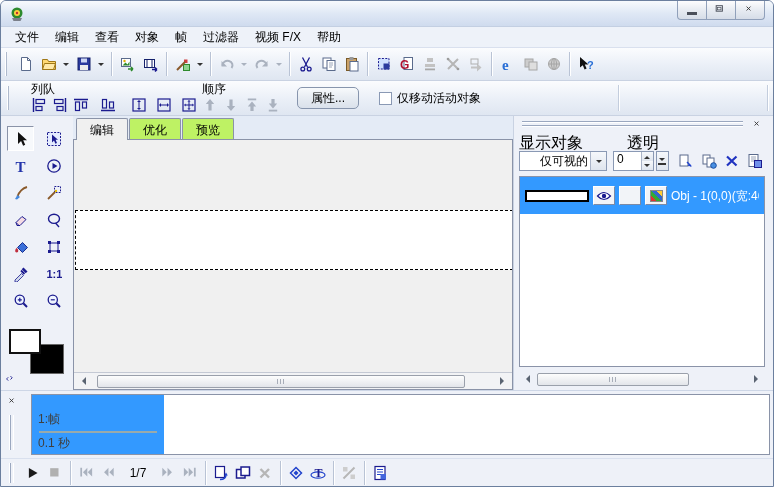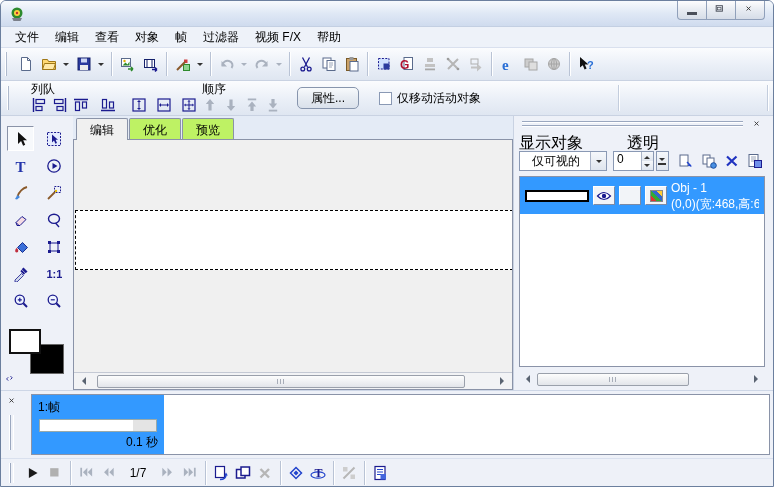--- a/index.html
+++ b/index.html
@@ -62,48 +62,48 @@
 .sb-thumb::after{content:"";position:absolute;left:50%;top:3px;bottom:3px;width:8px;transform:translateX(-50%);background:repeating-linear-gradient(90deg,#a7adb8 0 1px,transparent 1px 3px)}
 
 .rightpanel{width:260px;flex:none;background:#eef1f8;border-left:1px solid #c9d2e2;display:flex;flex-direction:column;padding:3px 8px 0 5px}
 .rp-head{height:13px;position:relative;flex:none;margin-bottom:1px}
 .rp-handle{position:absolute;left:3px;right:22px;top:1px;height:8px;background:linear-gradient(#9aa7bf,#9aa7bf) 0 1px/100% 1px no-repeat,linear-gradient(#fff,#fff) 0 2px/100% 1px no-repeat,linear-gradient(#9aa7bf,#9aa7bf) 0 5px/100% 1px no-repeat,linear-gradient(#fff,#fff) 0 6px/100% 1px no-repeat}
 .rp-close{position:absolute;right:0;top:0;width:14px;height:12px;display:flex;align-items:center;justify-content:center}
 .rp-labels{display:flex;height:16px;flex:none;font-size:16px}
 .rp-labels .l2{margin-left:44px}
 .rp-controls{display:flex;align-items:center;height:24px;flex:none}
 .dropdown{width:88px;height:20px;border:1px solid #8a99b4;background:#fff;display:flex;align-items:center}
-.dropdown .val{flex:1;padding:0 12px;overflow:hidden;white-space:nowrap}
+.dropdown .val{flex:1;padding:0 20px;overflow:hidden;white-space:nowrap}
 .combo-btn{width:16px;height:18px;background:linear-gradient(#f6f8fb,#dfe5ee);border-left:1px solid #aab4c8;display:flex;align-items:center;justify-content:center}
 .combo-btn::after{content:"";border:3.5px solid transparent;border-top-color:#333;margin-top:4px}
 .spinner{width:46px;height:20px;border:1px solid #8a99b4;background:#fff;display:flex;margin-left:6px}
 .spinner .val{flex:1;padding:0 3px}
 .spin-btns{width:12px;display:flex;flex-direction:column;border-left:1px solid #aab4c8}
 .spin-b{flex:1;display:flex;align-items:center;justify-content:center;background:linear-gradient(#f6f8fb,#dfe5ee)}
 .tri-up{width:0;height:0;border:3px solid transparent;border-bottom-color:#333;margin-top:-2px}
 .tri-dn{width:0;height:0;border:3px solid transparent;border-top-color:#333;margin-bottom:-2px}
 .slider-btn{width:15px;height:20px;border:1px solid #8a99b4;margin-left:2px;background:linear-gradient(#f6f8fb,#dfe5ee);display:flex;flex-direction:column;align-items:center;justify-content:center}
 .slider-btn .bar{width:8px;height:2px;background:#333;margin-top:1px}
 .rp-icons{display:flex;gap:2px;margin-left:6px}
 .rp-icon{width:21px;height:20px;display:flex;align-items:center;justify-content:center}
 .objlist{flex:1;margin-top:3px;border:1px solid #8a93a8;background:#fff;overflow:hidden;min-height:0}
 .objitem{height:37px;background:#3399ff;display:flex;align-items:center;color:#fff;padding:0 5px;gap:4px}
 .obj-thumb{width:64px;height:12px;background:#fff;border:2px solid #000;flex:none}
 .obj-btn{width:22px;height:19px;border:1px solid;border-color:#fff #7c8aa5 #7c8aa5 #fff;background:#f2f4f8;display:flex;align-items:center;justify-content:center;flex:none}
 .obj-color{width:13px;height:12px;border:1px solid #888;background:linear-gradient(45deg,#d33 0 25%,#3a3 25% 50%,#36c 50% 75%,#fc3 75%)}
-.obj-text{display:flex;flex-direction:column;line-height:16px;white-space:nowrap;overflow:hidden;min-width:0}
+.obj-text{display:flex;flex-direction:row;line-height:16px;white-space:nowrap;overflow:hidden;min-width:0}
 .rp-scroll{height:16px;flex:none;margin:4px 0 3px;display:flex;align-items:center}
 
 .framepanel{height:68px;flex:none;background:#eef1f8;border-top:1px solid #cdd6e6;position:relative}
 .fp-close{position:absolute;left:5px;top:5px;width:14px;height:12px;display:flex;align-items:center;justify-content:center}
 .fp-grip{position:absolute;left:8px;top:24px;bottom:8px;width:5px;background:repeating-linear-gradient(90deg,#fff 0 1px,#9aa7bf 1px 2px,transparent 2px 4px)}
 .fp-strip{position:absolute;left:30px;top:3px;right:3px;bottom:3px;border:1px solid #8a93a8;background:#fff;display:flex}
-.frameitem{width:132px;background:#3399ff;color:#000000;display:flex;flex-direction:column;padding:4px 6px 3px;flex:none}
+.frameitem{width:132px;background:#3399ff;color:#404040;display:flex;flex-direction:column;padding:16px 6px 3px;flex:none}
 .frame-thumb{height:13px;background:linear-gradient(90deg,#fff 0 80%,#e4e4e4 80%);border:1px solid #9aa;margin:3px 1px 2px}
-.frame-dur{text-align:right}
+.frame-dur{text-align:left}
 
 .playbar{height:28px;flex:none;display:flex;align-items:center;background:#eef1f8;border-top:1px solid #d9e0ee;padding-left:8px}
 .pb-grip{width:5px;height:20px;background:repeating-linear-gradient(90deg,#fff 0 1px,#9aa7bf 1px 2px,transparent 2px 4px);margin-right:8px;flex:none}
 .pbtn{width:22px;height:22px;display:flex;align-items:center;justify-content:center;flex:none}
 .counter{width:38px;text-align:center;flex:none}
 
 .statusbar{height:28px;flex:none;background:#e4ebf6;display:flex;align-items:center;padding:2px 3px 5px}
 .status-field{flex:1;height:20px;border:1px solid #98a5bb;border-radius:2px;background:#fcfdfe;box-shadow:inset 1px 1px 2px rgba(0,0,0,.10);padding:2px 6px;white-space:nowrap}
 svg{display:block}
 </style>

